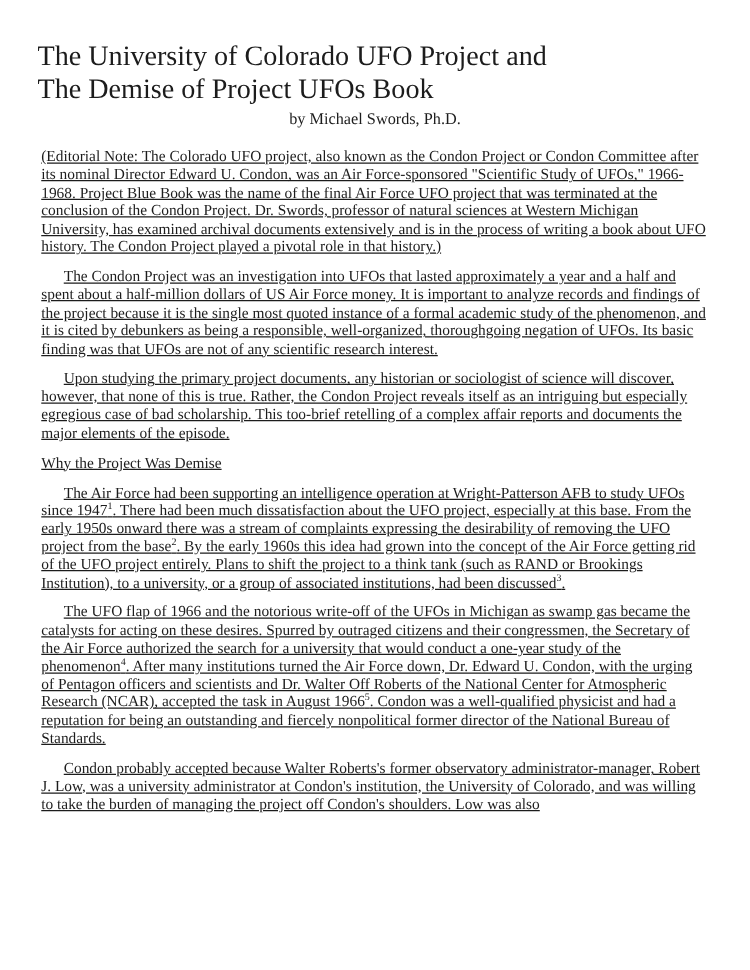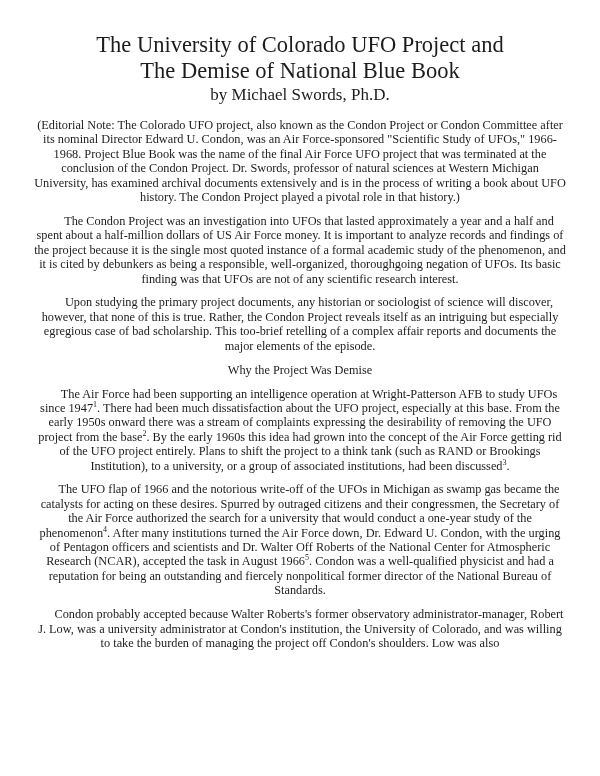--- a/index.html
+++ b/index.html
@@ -8,54 +8,55 @@
     width: 600px;
     height: 776px;
     margin: 0 auto;
     background: #ffffff;
     color: #1c1c1c;
     font-family: "Liberation Serif", "DejaVu Serif", serif;
     overflow: hidden;
   }
   .title {
     margin: 32px 30px 0 30px;
-    text-align: center;
+    text-align: left;
     font-size: 22.5px;
     font-weight: normal;
     line-height: 26px;
   }
   .byline {
     margin-top: 4px;
     text-align: center;
-    font-size: 17px;
+    font-size: 13px;
     line-height: 13px;
   }
   .doc-body {
     margin: 17px 33px 0 33px;
     font-size: 12.3px;
     line-height: 14.4px;
-    text-align: center;
+    text-align: left;
+    text-decoration: underline;
   }
   .doc-body p { margin: 0 0 9.5px 0; }
   .doc-body p.heading { margin: 0 0 9.5px 0; }
   .indent { text-indent: 18px; }
   sup {
     font-size: 8px;
     line-height: 0;
     vertical-align: super;
   }
 </style>
 </head>
 <body>
 
 <div class="page">
 
   <h1 class="title">
     <span>The University of Colorado UFO Project and</span><br>
-    <span>The Demise of National Blue Book</span>
+    <span>The Demise of Project UFOs Book</span>
   </h1>
 
   <div class="byline">by Michael Swords, Ph.D.</div>
 
   <div class="doc-body">
 
     <p>(Editorial Note: The Colorado UFO project, also known as the Condon Project or Condon Committee after its nominal Director Edward U. Condon, was an Air Force-sponsored "Scientific Study of UFOs," 1966-1968. Project Blue Book was the name of the final Air Force UFO project that was terminated at the conclusion of the Condon Project. Dr. Swords, professor of natural sciences at Western Michigan University, has examined archival documents extensively and is in the process of writing a book about UFO history. The Condon Project played a pivotal role in that history.)</p>
 
 
     <p class="indent">The Condon Project was an investigation into UFOs that lasted approximately a year and a half and spent about a half-million dollars of US Air Force money. It is important to analyze records and findings of the project because it is the single most quoted instance of a formal academic study of the phenomenon, and it is cited by debunkers as being a responsible, well-organized, thoroughgoing negation of UFOs. Its basic finding was that UFOs are not of any scientific research interest.</p>

